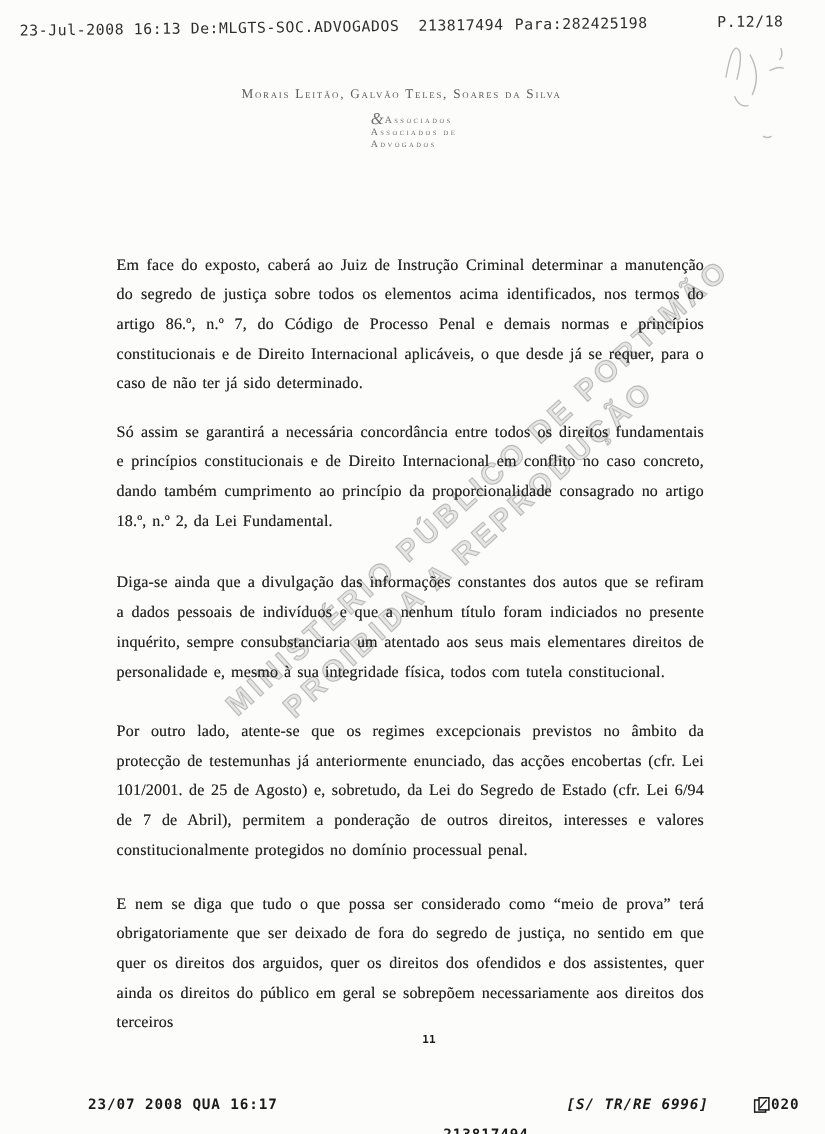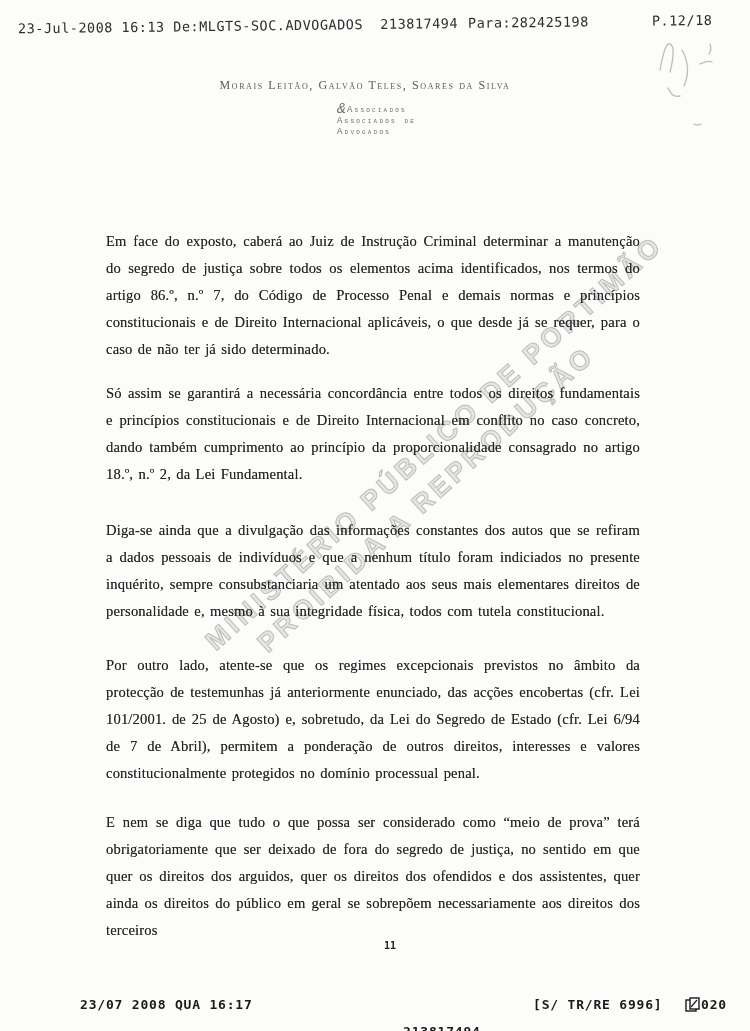--- a/index.html
+++ b/index.html
@@ -42,21 +42,20 @@
     color: #5a5a5a;
   }
   .logo-block {
     position: absolute;
     top: 104px; left: 337px;
     font-variant: small-caps;
     font-size: 9px;
     line-height: 11px;
     letter-spacing: 2.2px;
     color: #6f6f6f;
-    font-family: Liberation Mono, monospace;
   }
   .logo-amp {
     font-size: 15px;
     font-style: italic;
     letter-spacing: 0;
     vertical-align: -1px;
     margin-right: 1px;
   }
 
   
@@ -111,21 +110,21 @@
     top: 997px; left: 0; right: 0; height: 20px;
     font-family: "DejaVu Sans Mono", monospace;
     font-size: 13px;
     font-weight: bold;
     color: #1a1a1a;
     letter-spacing: 0.8px;
   }
   .fax-footer span { position: absolute; top: 0; white-space: pre; }
   .ff-time { left: 80px; }
   .ff-fax  { left: 403px; margin-top: 27px; }
-  .ff-ref  { left: 533px; }
+  .ff-ref  { left: 515px; font-style: italic; }
   .ff-cnt  { left: 701px; }
   .ff-icon { position: absolute; left: 685px; top: 0px; }
 </style>
 </head>
 <body>
 
 <div class="fax-header">
   <span class="fh-from">23-Jul-2008 16:13 De:MLGTS-SOC.ADVOGADOS  213817494</span>
   <span class="fh-to">Para:282425198</span>
   <span class="fh-page">P.12/18</span>

